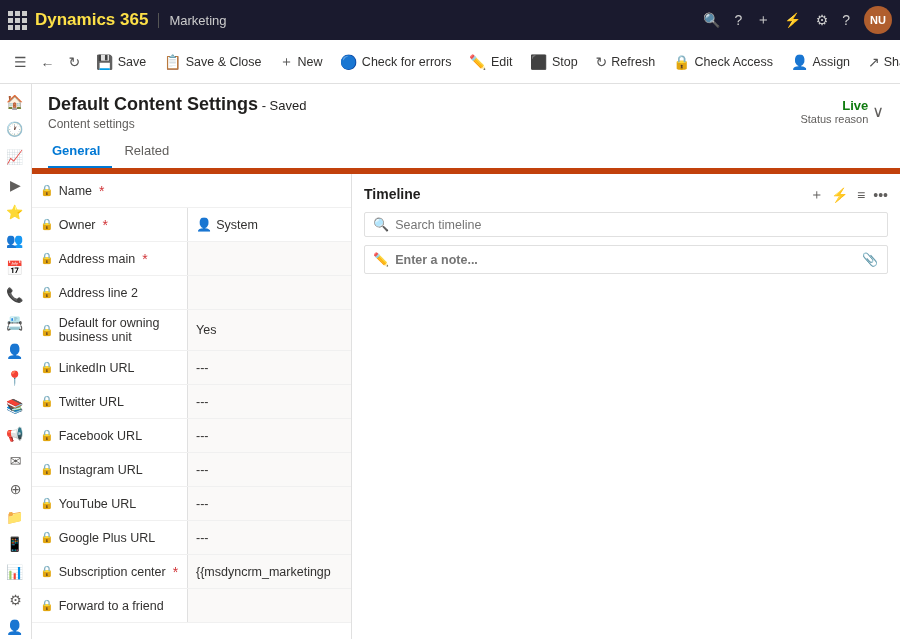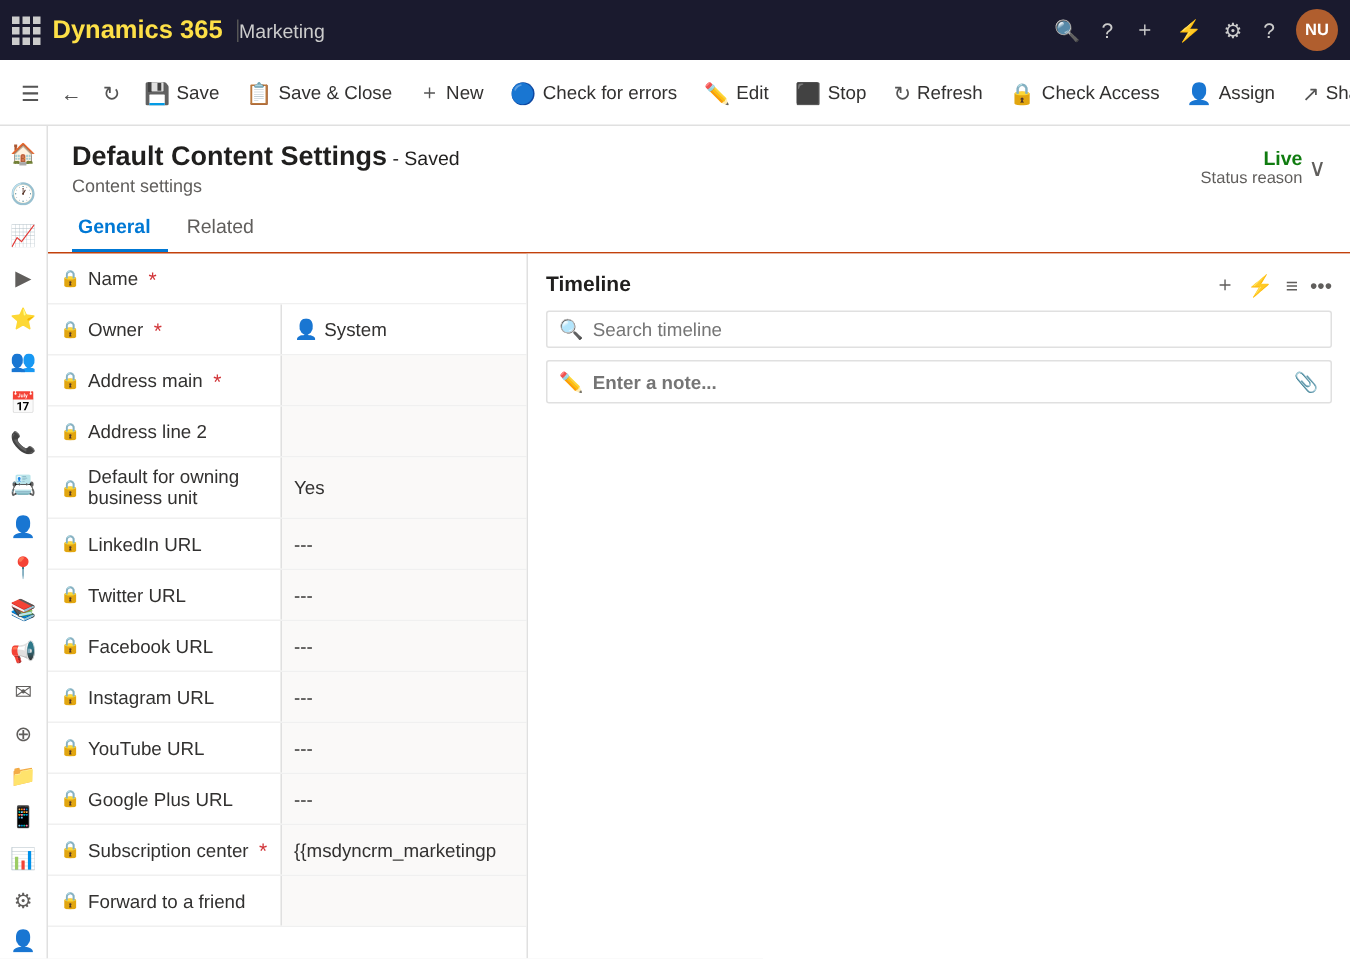--- a/index.html
+++ b/index.html
@@ -23,21 +23,21 @@
     }
     .top-nav-brand .app-name {
       font-size: 17px;
       color: #fde047;
       font-weight: 600;
     }
     .top-nav-brand .module-name {
       font-size: 13px;
       color: #ccc;
       border-left: 1px solid #555;
-      padding-left: 0;
+      padding-left: 10px;
       margin-left: 2px;
     }
     .top-nav-icons {
       display: flex;
       align-items: center;
       gap: 14px;
     }
     .top-nav-icons span {
       cursor: pointer;
       color: #ccc;
@@ -174,21 +174,21 @@
     .status-sublabel {
       font-size: 11px;
       color: #605e5c;
     }
 
     
     .tabs {
       display: flex;
       padding: 0 16px;
       margin-top: 6px;
-      border-bottom: 1px solid #c2410c;
+      border-bottom: 6px solid #c2410c;
     }
     .tab {
       padding: 6px 12px 8px 4px;
       font-size: 13px;
       cursor: pointer;
       color: #605e5c;
       border-bottom: 2px solid transparent;
       margin-right: 8px;
     }
     .tab.active {

